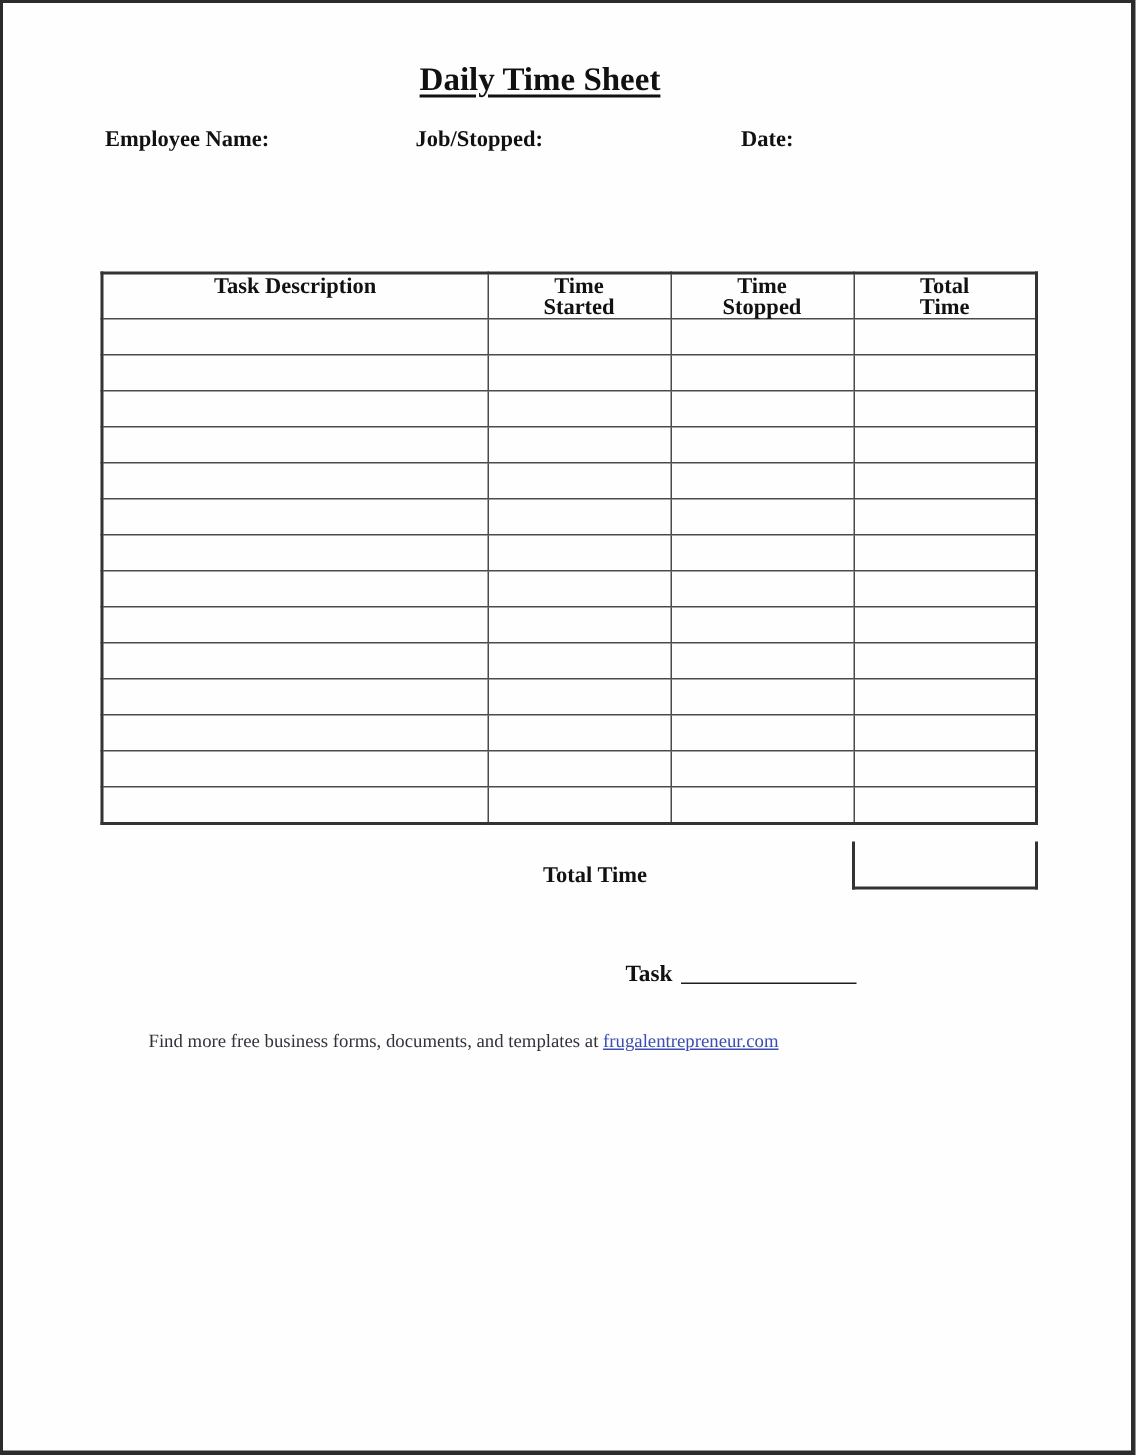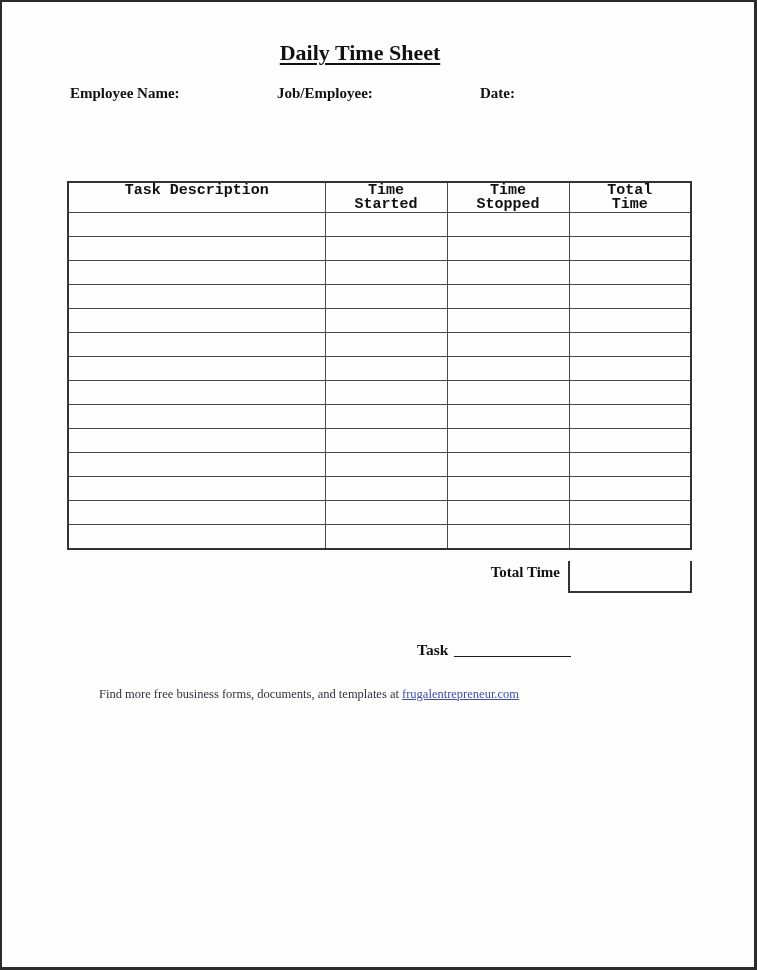--- a/index.html
+++ b/index.html
@@ -29,50 +29,49 @@
     text-underline-offset: 3px;
     margin-top: 20px;
   }
   .field-label {
     position: absolute; top: 83px;
     font-size: 15px; font-weight: 700;
     white-space: nowrap;
   }
   .fl-emp  { left: 68px; }
   .fl-job  { left: 275px; }
-  .fl-date { left: 478px; }
+  .fl-date { left: 492px; }
 
   .sheet-table {
     position: absolute; left: 65px; top: 179px;
     border-collapse: collapse; table-layout: fixed;
     width: 623px;
     border: 2px solid #333333;
     background: #fefefe;
-    font-family: Liberation Mono, monospace;
   }
   .sheet-table th, .sheet-table td {
     border: 1px solid #4a4a4a;
     padding: 0;
   }
   .sheet-table th {
     height: 28px;
     font-size: 15px; font-weight: 700;
     line-height: 14px;
     text-align: center; vertical-align: top;
     padding-top: 1px;
   }
   .sheet-table td { height: 23px; }
   col.cw0 { width: 257px; }
   col.cw1 { width: 122px; }
   col.cw2 { width: 122px; }
   col.cw3 { width: 122px; }
 
   .total-label {
-    position: absolute; left: 360px; top: 562px; width: 198px;
-    text-align: right;
+    position: absolute; left: 360px; top: 574px; width: 198px;
+    text-align: left;
     font-size: 15px; font-weight: 700;
     white-space: nowrap;
   }
   .total-box {
     position: absolute; left: 566px; top: 559px;
     width: 124px; height: 32px;
     box-sizing: border-box;
     border: 2px solid #333333;
     border-top: none;
     background: #fefefe;
@@ -105,21 +104,21 @@
 </head>
 <body>
 
 <div class="page">
 
   <div class="title">
     <span>Daily Time Sheet</span>
   </div>
 
   <span class="field-label fl-emp">Employee Name:</span>
-  <span class="field-label fl-job">Job/Employee:</span>
+  <span class="field-label fl-job">Job/Stopped:</span>
   <span class="field-label fl-date">Date:</span>
 
   <table class="sheet-table">
     <colgroup>
       <col class="cw0">
         <col class="cw1">
         <col class="cw2">
         <col class="cw3">
     </colgroup>
     <thead>

